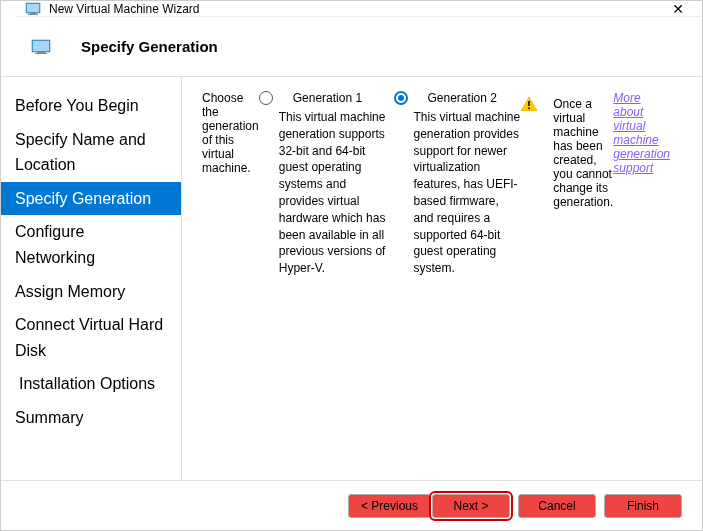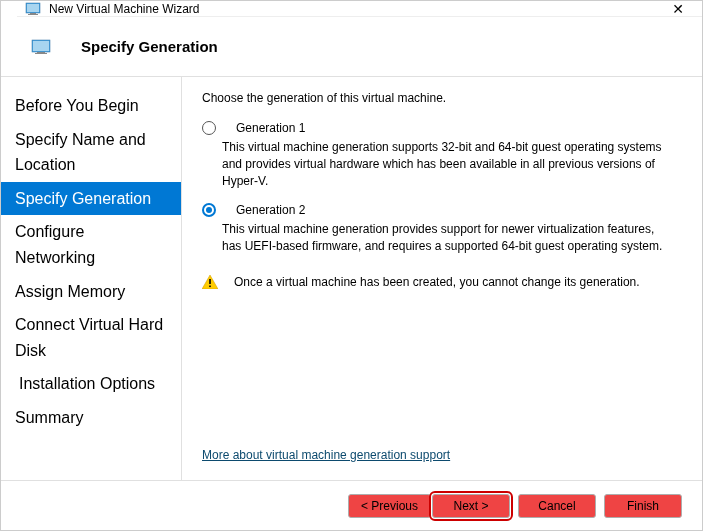--- a/index.html
+++ b/index.html
@@ -10,34 +10,34 @@
     .titlebar-text { flex: 1; font-size: 12px; }
     .close-btn { width: 32px; height: 32px; display: flex; align-items: center; justify-content: center; cursor: pointer; font-size: 14px; }
     .header { height: 60px; display: flex; align-items: center; padding: 0 30px; border-bottom: 1px solid #e0e0e0; }
     .header-icon { width: 20px; height: 16px; margin-right: 30px; }
     .header-title { font-size: 15px; font-weight: bold; }
     .body { flex: 1; display: flex; }
     .sidebar { width: 180px; padding: 12px 0; }
     .sidebar-item { padding: 4px 14px; font-size: 16px; cursor: pointer; line-height: 1.6; }
     .sidebar-item.selected { background: #0078d4; color: #fff; }
     .sidebar-item.indented { padding-left: 18px; }
-    .content { flex: 1; padding: 14px 32px 10px 20px; border-left: 1px solid #e0e0e0; display: flex; flex-direction: column; }
+    .content { flex: 1; padding: 14px 32px 10px 20px; border-left: 1px solid #e0e0e0; display: flex; flex-direction: row; }
     .intro { font-size: 12px; margin-bottom: 16px; }
     .option { margin-bottom: 14px; }
     .option-head { display: flex; align-items: center; gap: 20px; margin-bottom: 4px; }
     .radio { width: 14px; height: 14px; border-radius: 50%; border: 1.5px solid #555; display: inline-block; flex-shrink: 0; position: relative; }
     .radio.selected { border-color: #0078d4; border-width: 2px; }
     .radio.selected::after { content: ''; position: absolute; top: 2px; left: 2px; width: 6px; height: 6px; border-radius: 50%; background: #0078d4; }
     .option-label { font-size: 12px; }
     .option-desc { font-size: 12px; margin-left: 20px; line-height: 1.4; color: #000; }
     .warning { display: flex; align-items: flex-start; gap: 16px; margin-top: 6px; margin-left: 0; }
     .warning-icon { width: 16px; height: 14px; flex-shrink: 0; }
     .warning-text { font-size: 12px; }
     .content-spacer { flex: 1; }
-    .link { color: #0c4a6e; text-decoration: underline; font-size: 12px; cursor: pointer; margin-bottom: 8px; display: inline-block; }
+    .link { color: #8b5cf6; text-decoration: underline; font-size: 12px; cursor: pointer; margin-bottom: 8px; display: inline-block; font-style: italic; }
     .footer { height: 50px; border-top: 1px solid #e0e0e0; display: flex; align-items: center; justify-content: flex-end; padding: 0 20px; gap: 8px; }
     .btn { min-width: 78px; height: 24px; border: 1px solid #adadad; background: #ef4444; font-size: 12px; cursor: pointer; border-radius: 3px; padding: 0 12px; }
     .btn-group { display: flex; gap: 1px; }
     .btn.highlighted { outline: 2px solid #c00; outline-offset: 1px; }
   </style>
 </head>
 <body>
 
 <div class="window">
   <div class="titlebar">

